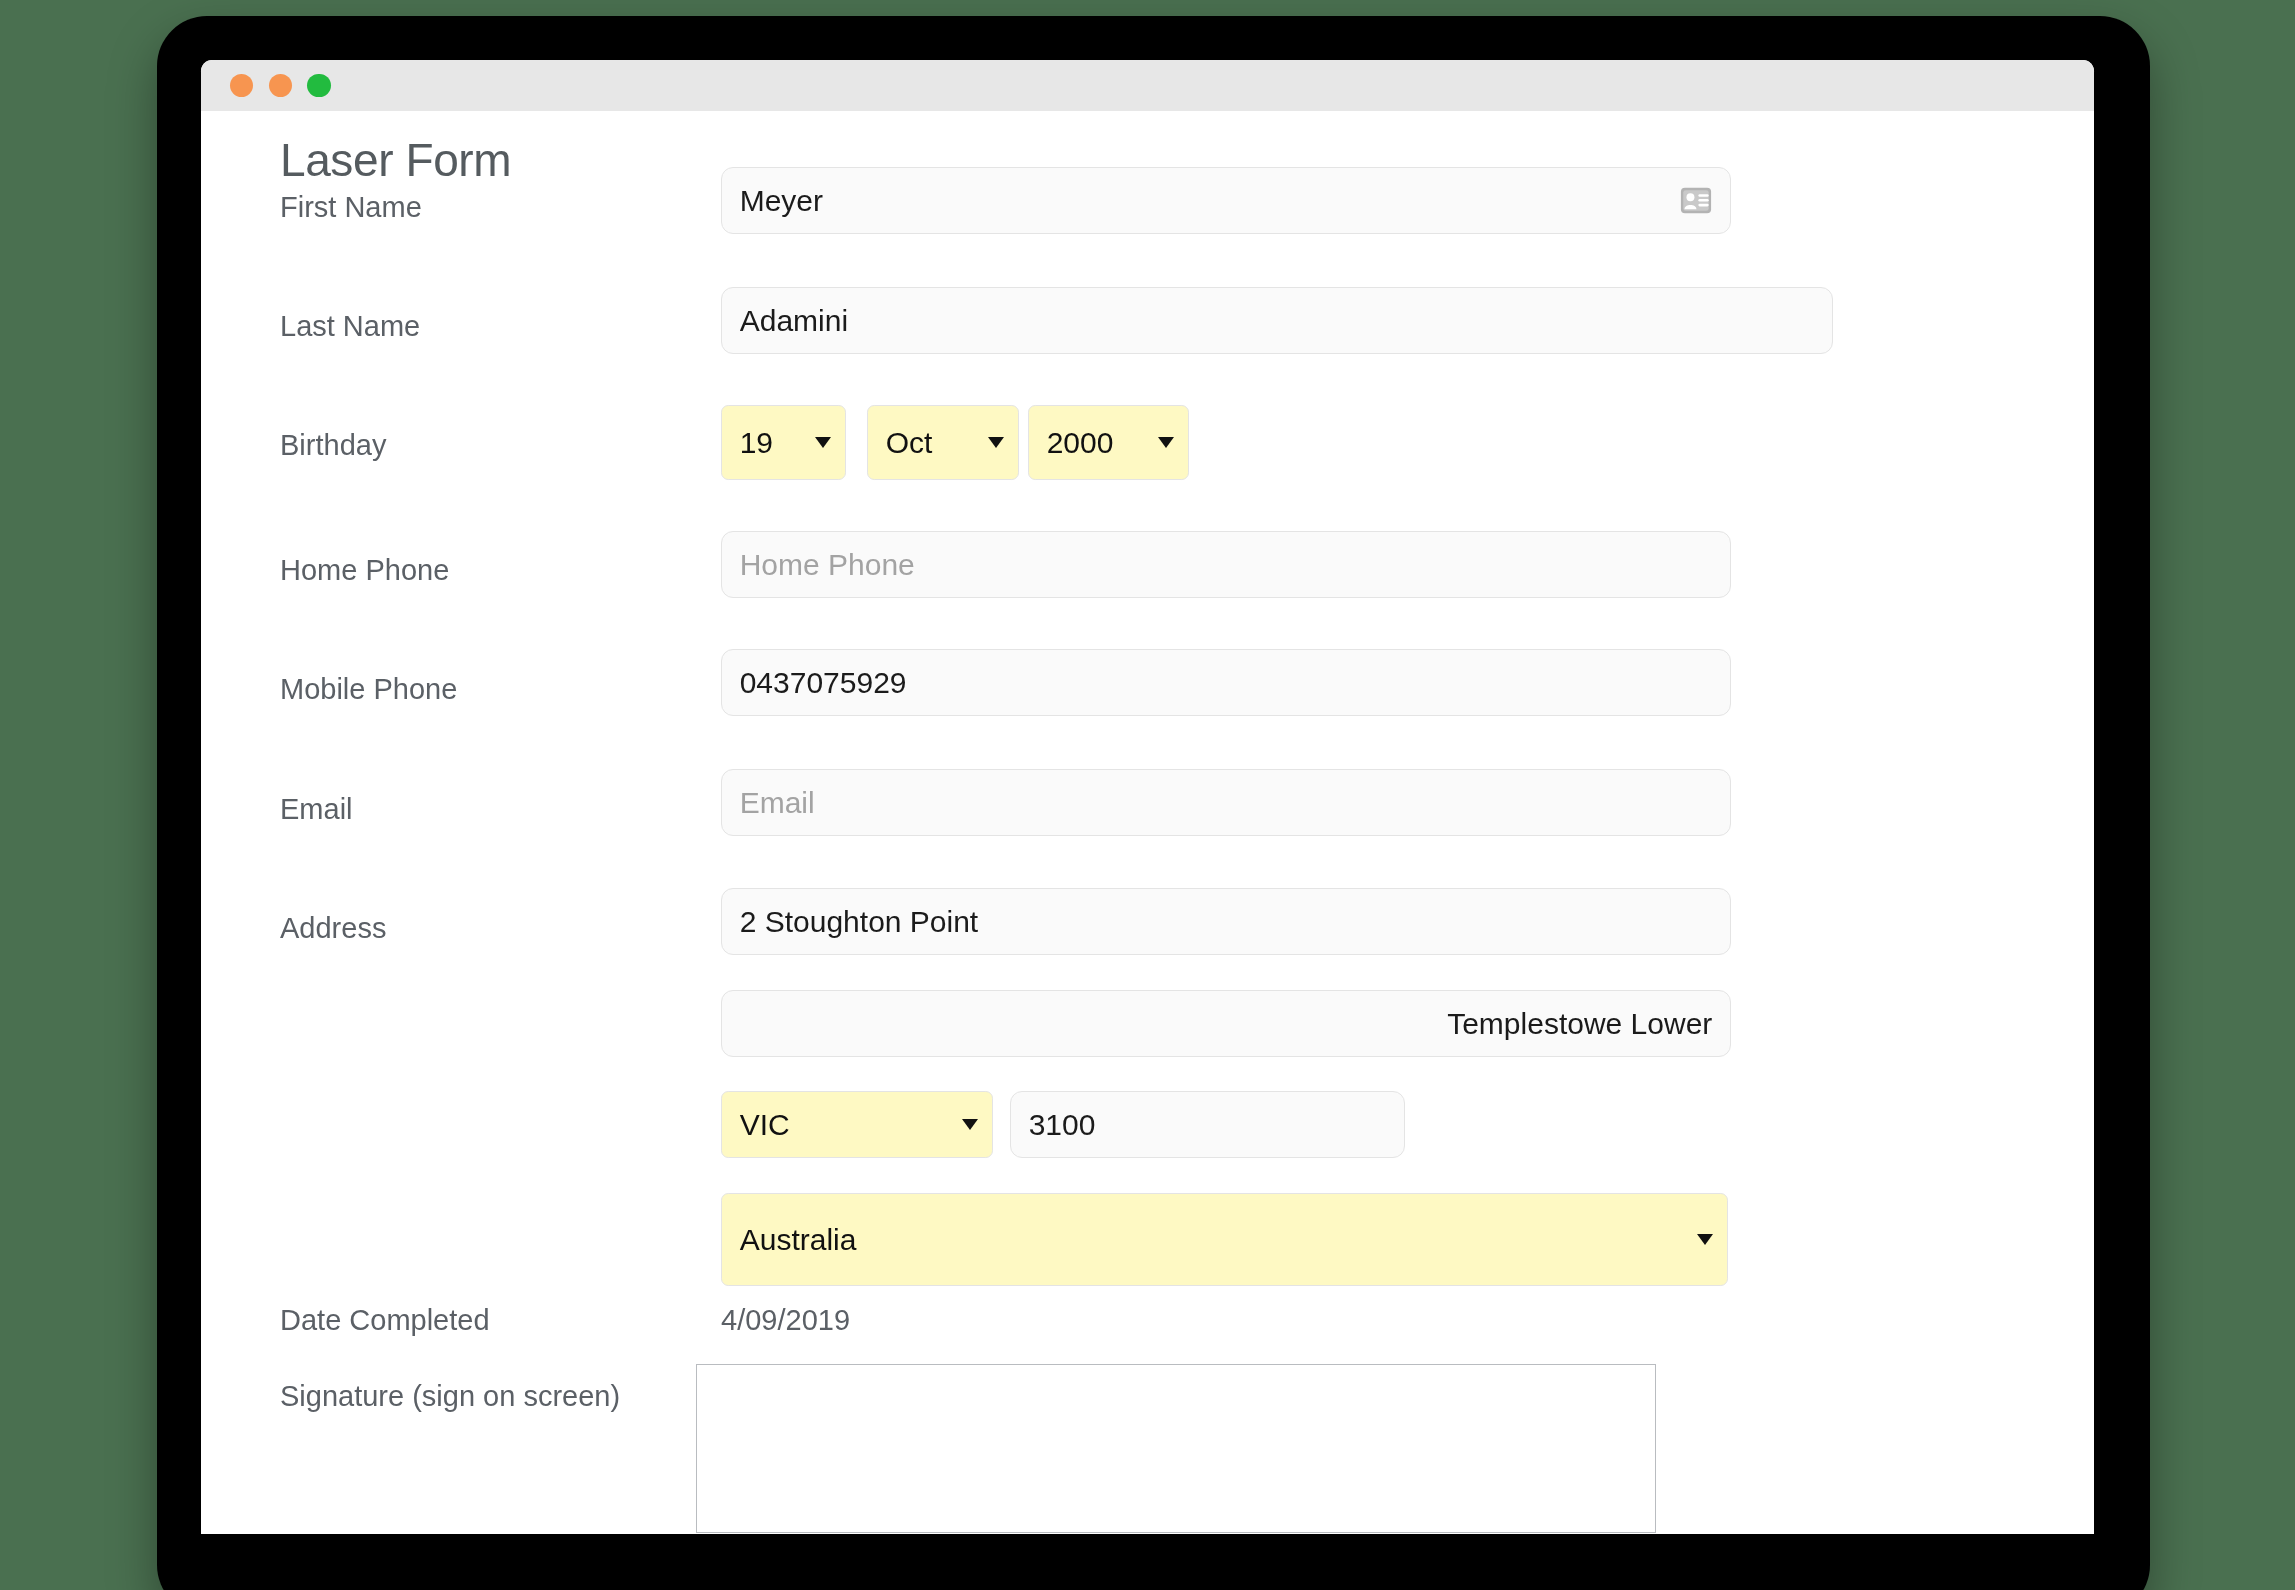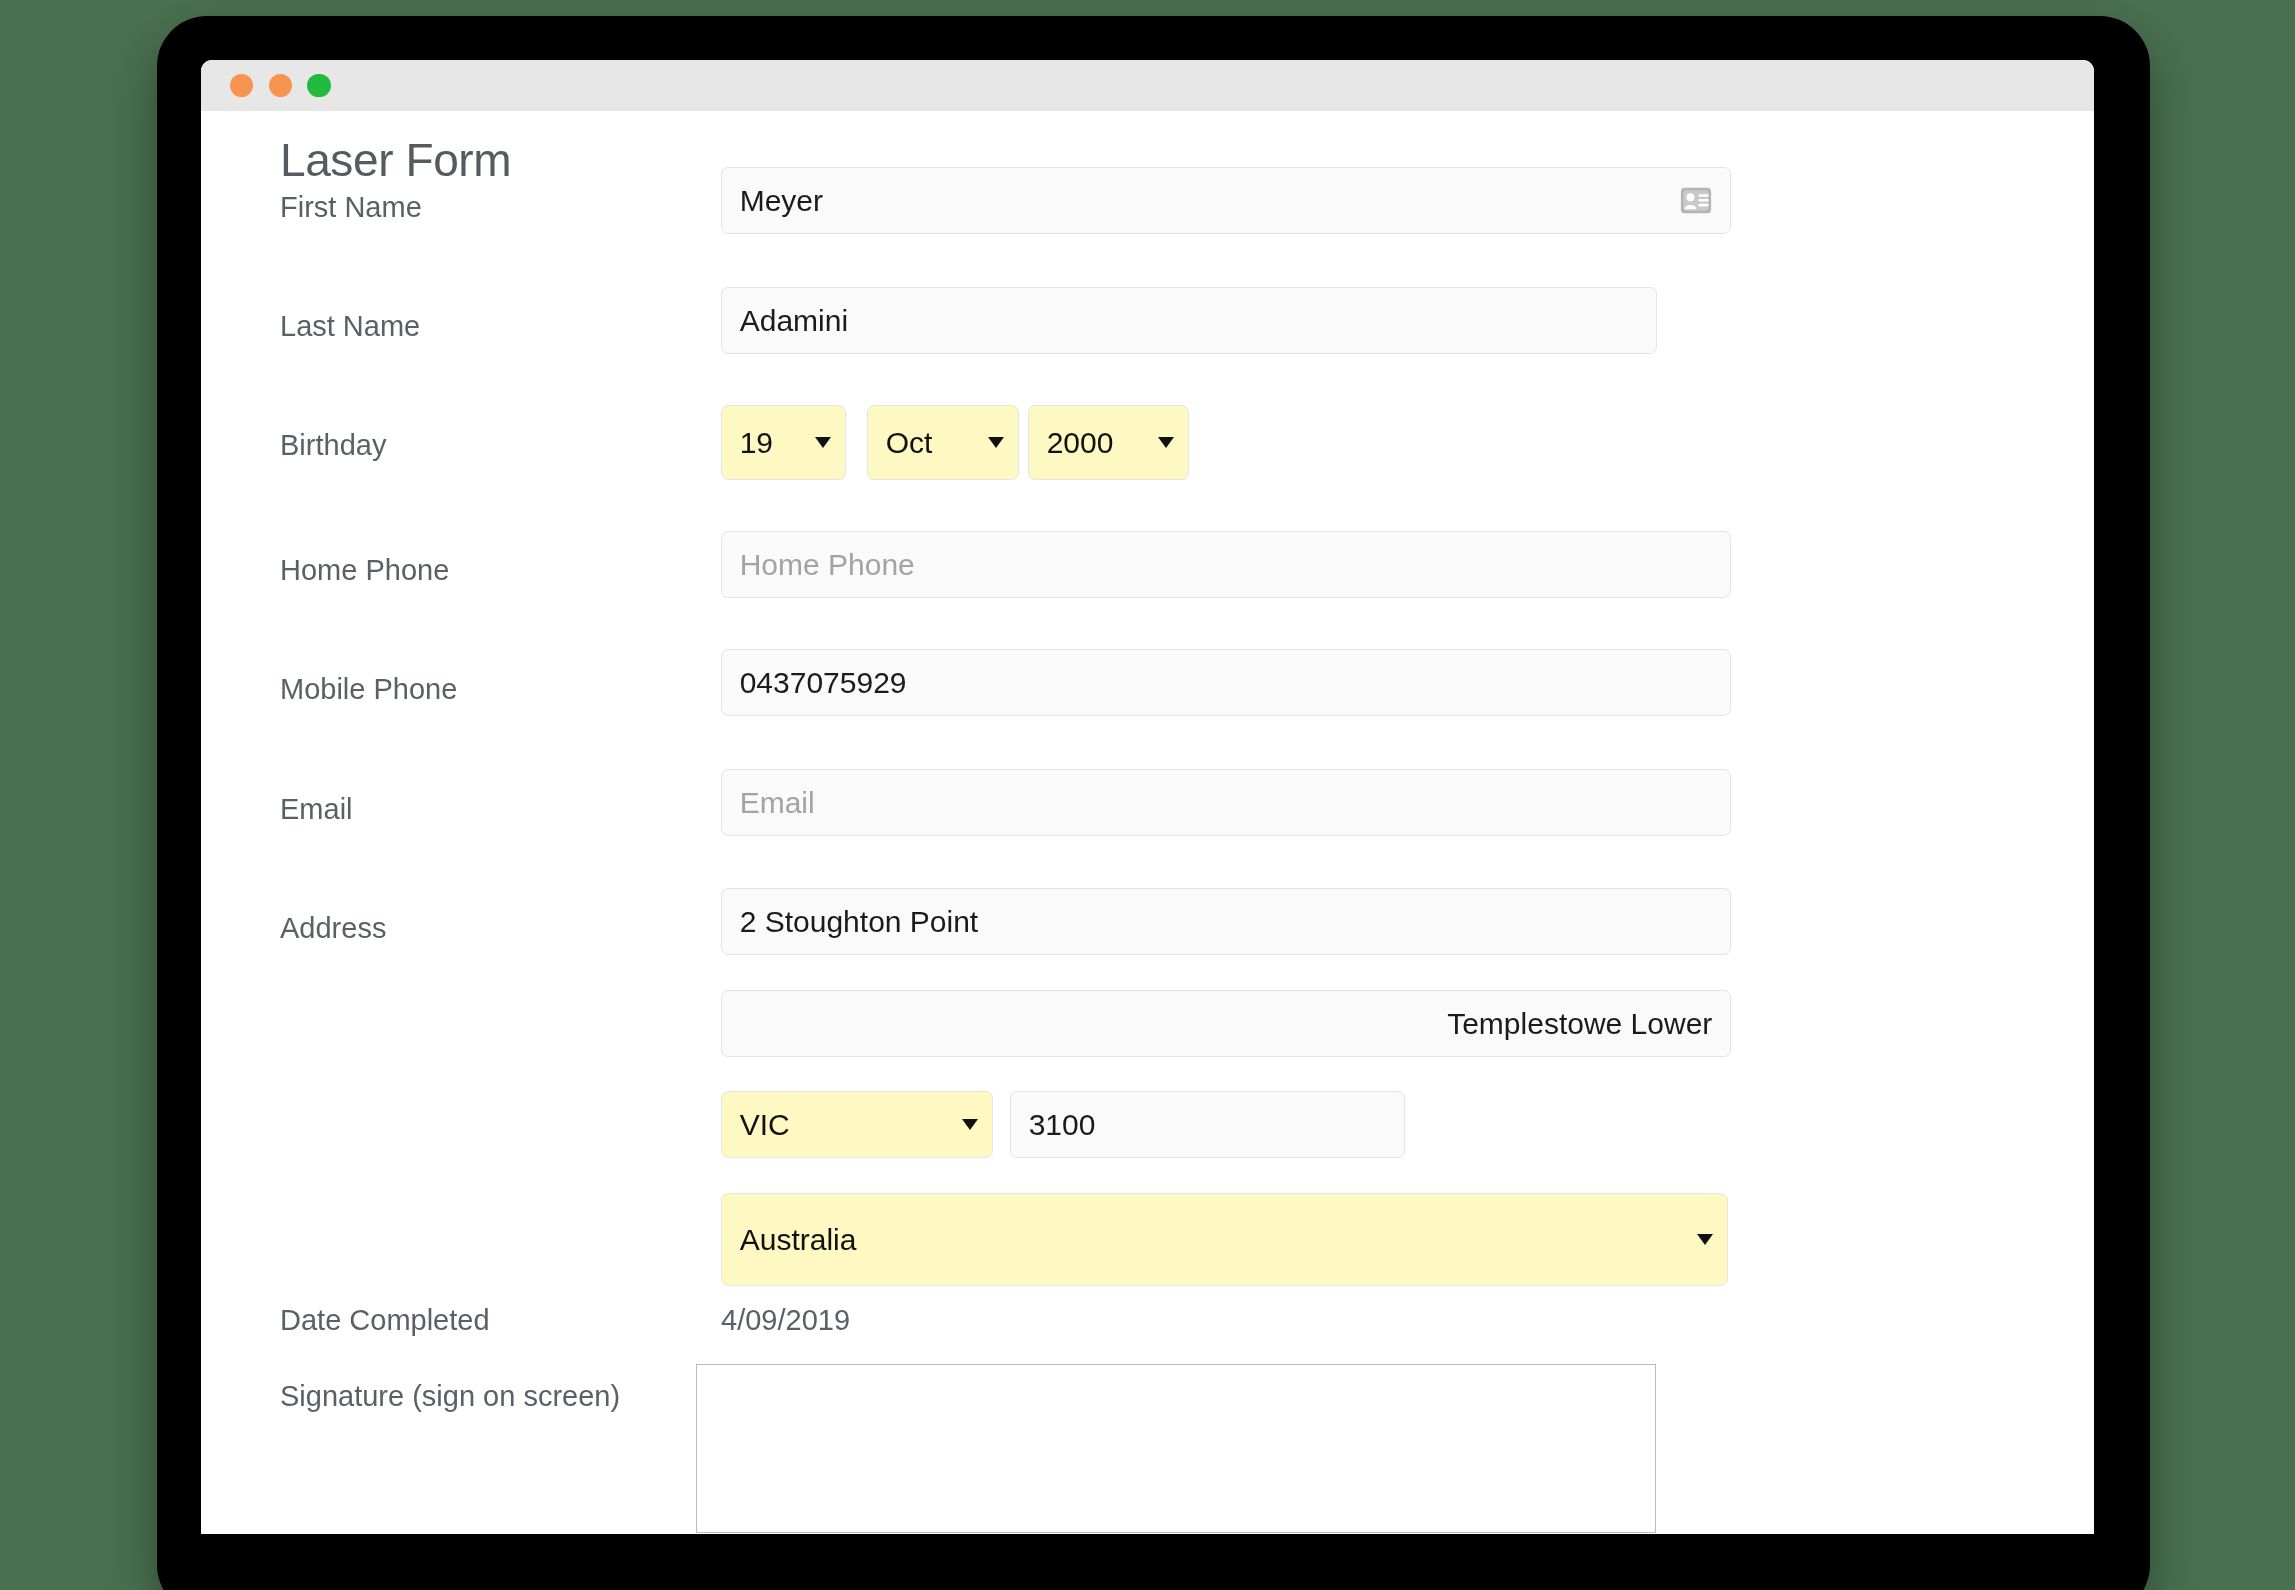--- a/index.html
+++ b/index.html
@@ -93,21 +93,21 @@
     color: #5b6066;
     line-height: 1;
     white-space: nowrap;
   }
 
   
   .fld {
     position: absolute;
     background: #fafafa;
     border: 1.6px solid #e4e4e4;
-    border-radius: 7px;
+    border-radius: 12px;
     font-family: "Liberation Sans", sans-serif;
     font-size: 30px;
     color: #1b1b1b;
     padding: 0 17.7px;
     display: flex;
     align-items: center;
     outline: none;
   }
 
   .fld.placeholder-shown { color: #a3a3a3; }
@@ -178,21 +178,21 @@
         <rect x="4" y="4" width="32" height="26" rx="3" ry="3" fill="#c9c9c9"></rect>
         <circle cx="13" cy="13" r="5" fill="#ffffff"></circle>
         <path d="M5.5 28 C5.5 21 20.5 21 20.5 28 Z" fill="#ffffff"></path>
         <rect x="23" y="9" width="13" height="3.4" rx="1.7" fill="#ffffff"></rect>
         <rect x="23" y="15" width="13" height="3.4" rx="1.7" fill="#ffffff"></rect>
         <rect x="23" y="21" width="13" height="3.4" rx="1.7" fill="#ffffff"></rect>
       </svg>
     </div>
 
     <div class="form-label" style="top:201px;">Last Name</div>
-    <div class="fld" style="left:520px; top:176px; width:936px; height:67px;">
+    <div class="fld" style="left:520px; top:176px; width:1112px; height:67px;">
       <span class="fld-text">Adamini</span>
     </div>
 
     <div class="form-label" style="top:320px;">Birthday</div>
     <div class="sel" style="left:520px; top:294px; width:125px; height:75px;">
       <span>19</span>
       <span class="caret"></span>
     </div>
     <div class="sel" style="left:666px; top:294px; width:152px; height:75px;">
       <span>Oct</span>

